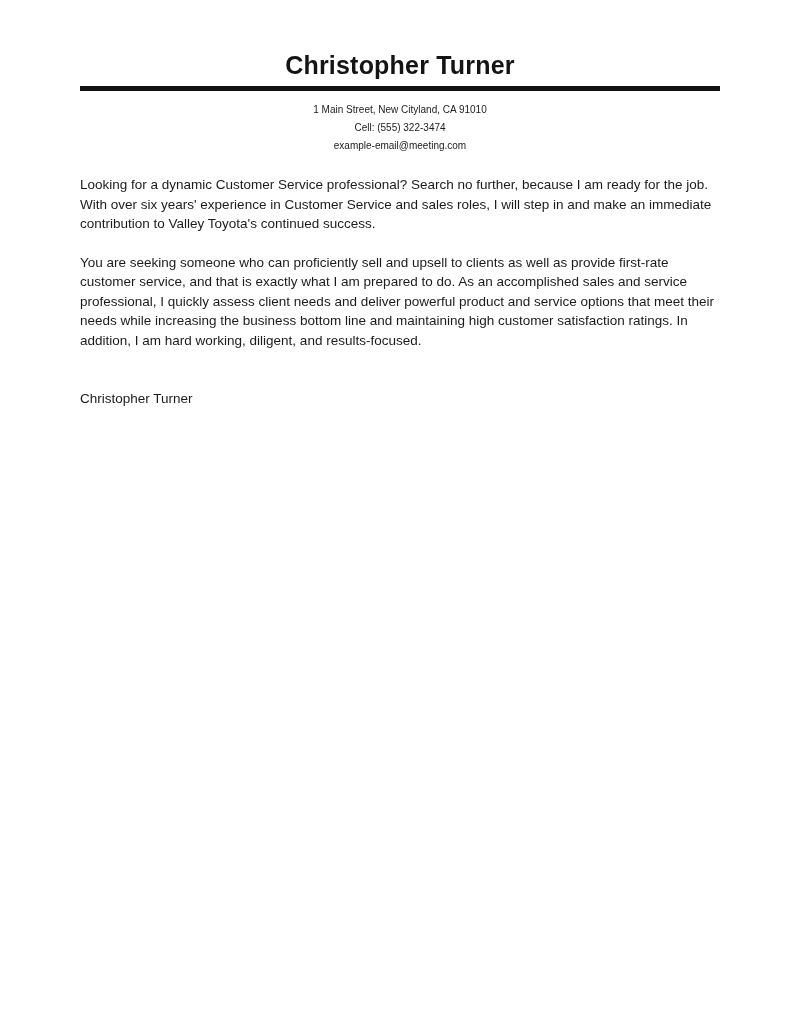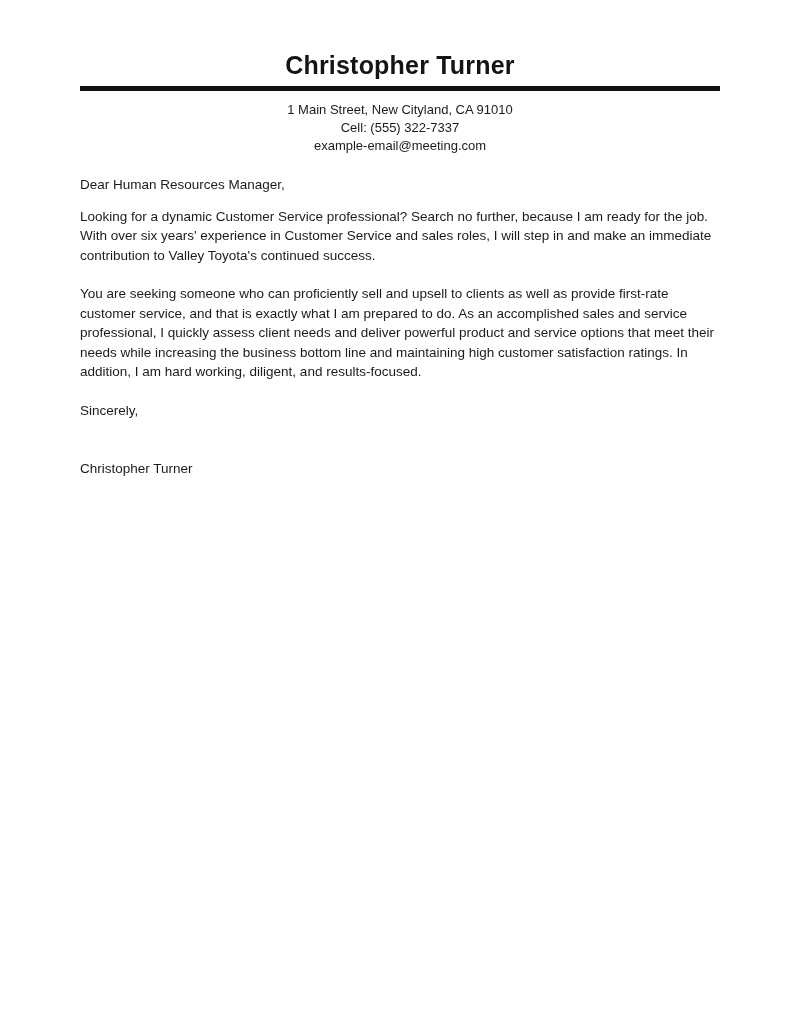--- a/index.html
+++ b/index.html
@@ -35,21 +35,21 @@
   .header-rule {
     margin-top: 6px;
     height: 1px;
     background: #ffffff;
     border-top: 2px solid #111111;
     border-bottom: 3px solid #111111;
   }
   .contact {
     margin-top: 10px;
     text-align: center;
-    font-size: 13px;
+    font-size: 10px;
     line-height: 18px;
     color: #1b1b1b;
   }
   .contact div { margin: 0; }
   .body-text {
     margin-top: 20px;
     font-size: 13.5px;
     line-height: 19.5px;
     text-align: left;
   }
@@ -73,31 +73,29 @@
 
 <div class="page">
   <div class="letter">
 
     <h1 class="name">Christopher Turner</h1>
 
     <div class="header-rule"></div>
 
     <div class="contact">
       <div>1 Main Street, New Cityland, CA 91010</div>
-      <div>Cell: (555) 322-7337</div>
+      <div>Cell: (555) 322-3474</div>
       <div>example-email@meeting.com</div>
     </div>
 
     <div class="body-text">
-      <p class="salutation">Dear Human Resources Manager,</p>
 
       <p>Looking for a dynamic Customer Service professional? Search no further, because I am ready for the job. With over six years' experience in Customer Service and sales roles, I will step in and make an immediate contribution to Valley Toyota's continued success.</p>
 
       <p>You are seeking someone who can proficiently sell and upsell to clients as well as provide first-rate customer service, and that is exactly what I am prepared to do. As an accomplished sales and service professional, I quickly assess client needs and deliver powerful product and service options that meet their needs while increasing the business bottom line and maintaining high customer satisfaction ratings. In addition, I am hard working, diligent, and results-focused.</p>
 
 
-      <p class="closing">Sincerely,</p>
     </div>
 
     <div class="signature">Christopher Turner</div>
 
   </div>
 </div>
 
 </body></html>

